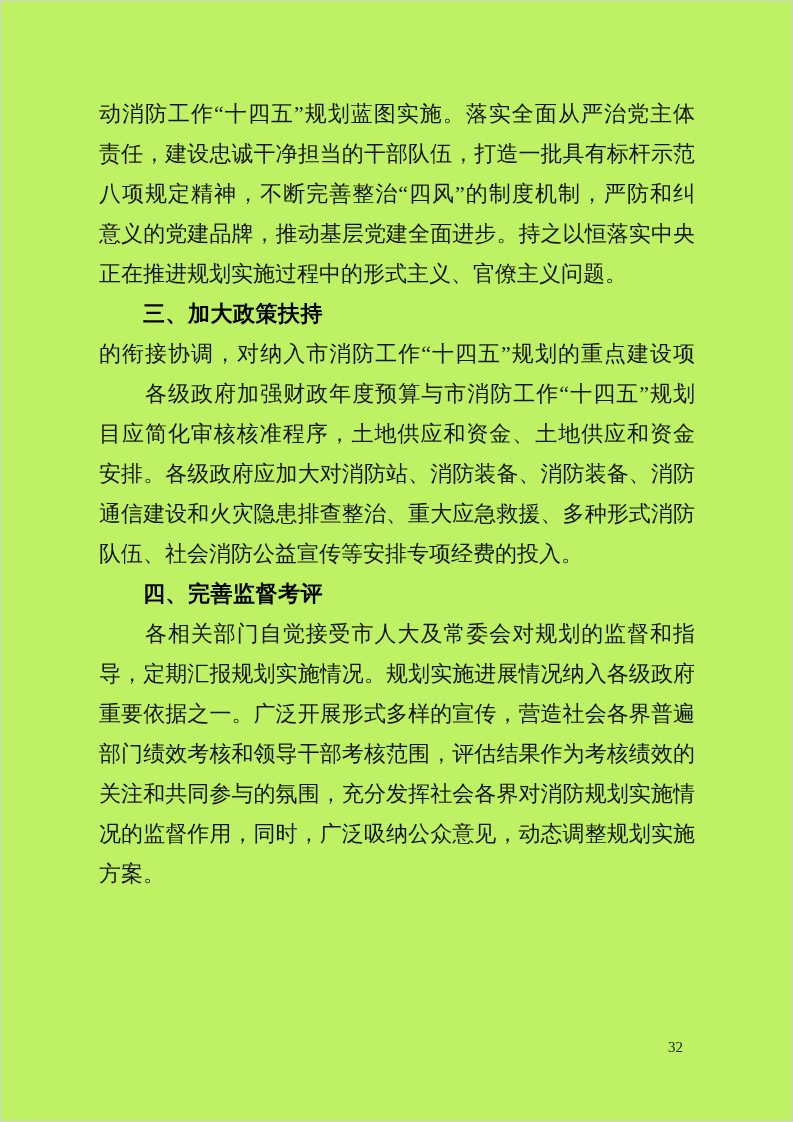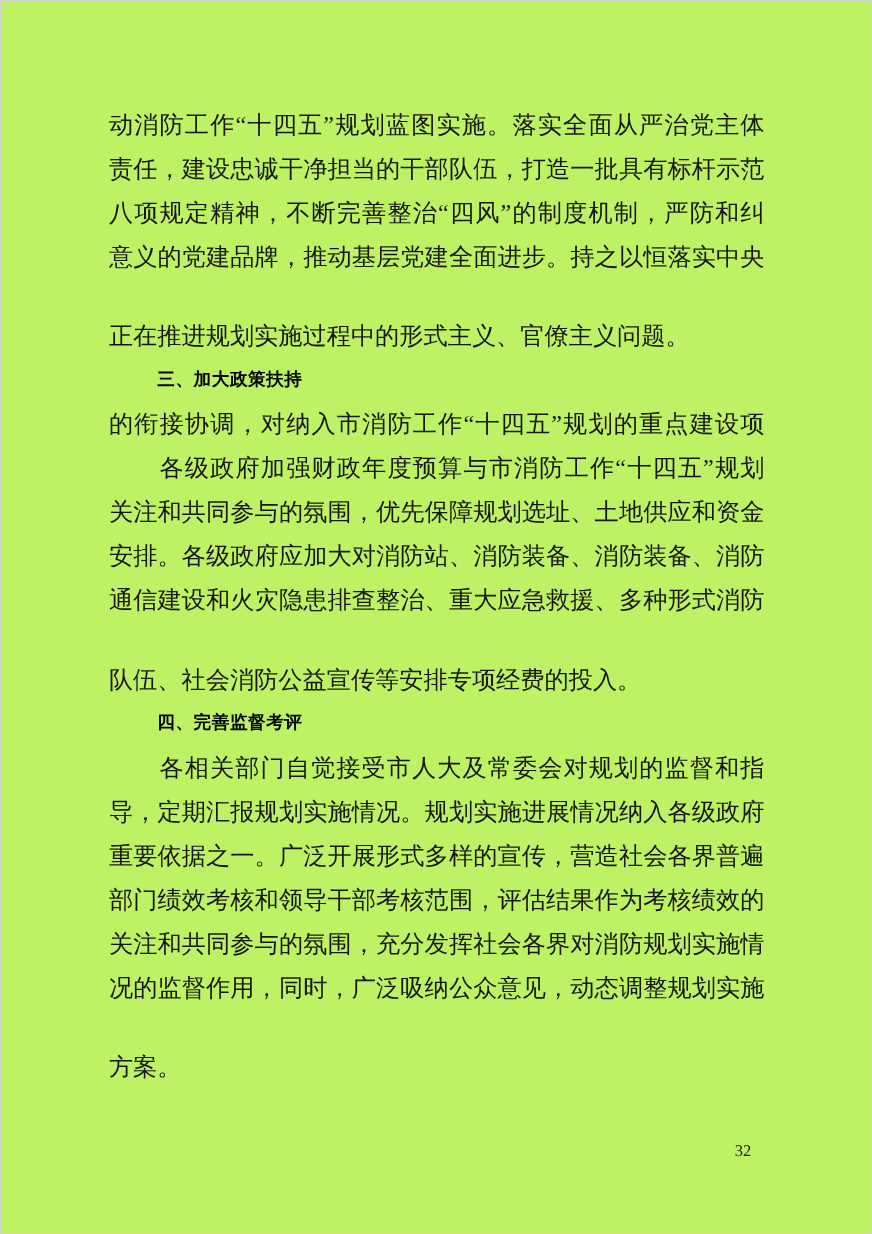--- a/index.html
+++ b/index.html
@@ -30,28 +30,27 @@
     padding: 0;
   }
   .para .line {
     height: 40px;
     text-align: justify;
     text-align-last: justify;
     white-space: nowrap;
   }
   .para .line.last {
     text-align-last: left;
-    margin-top: 32px;
   }
   .heading {
     margin: 0;
     padding: 0;
     text-indent: 44px;
     font-family: Liberation Serif, serif;
-    font-size: 16px;
+    font-size: 22px;
     font-weight: bold;
     letter-spacing: 0.5px;
     line-height: 40px;
     color: #000000;
   }
   .pagenum {
     position: absolute;
     top: 1038px;
     right: 110px;
     font-family: "Liberation Serif", "DejaVu Serif", serif;
@@ -71,21 +70,21 @@
         <div class="line">八项规定精神，不断完善整治“四风”的制度机制，严防和纠</div>
         <div class="line">意义的党建品牌，推动基层党建全面进步。持之以恒落实中央</div>
         <div class="line last">正在推进规划实施过程中的形式主义、官僚主义问题。</div>
       </section>
 
     <h2 class="heading">三、加大政策扶持</h2>
 
     <section class="para">
         <div class="line">的衔接协调，对纳入市消防工作“十四五”规划的重点建设项</div>
         <div class="line">　　各级政府加强财政年度预算与市消防工作“十四五”规划</div>
-        <div class="line">关注和共同参与的氛围，优先保障规划选址、土地供应和资金</div>
+        <div class="line">目应简化审核核准程序，土地供应和资金、土地供应和资金</div>
         <div class="line">安排。各级政府应加大对消防站、消防装备、消防装备、消防</div>
         <div class="line">通信建设和火灾隐患排查整治、重大应急救援、多种形式消防</div>
         <div class="line last">队伍、社会消防公益宣传等安排专项经费的投入。</div>
       </section>
 
     <h2 class="heading">四、完善监督考评</h2>
 
     <section class="para">
         <div class="line">　　各相关部门自觉接受市人大及常委会对规划的监督和指</div>
         <div class="line">导，定期汇报规划实施情况。规划实施进展情况纳入各级政府</div>

